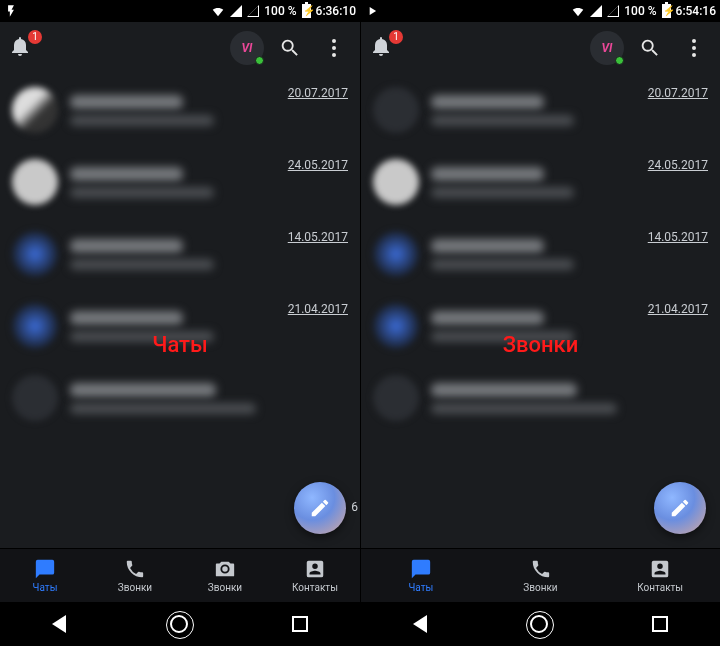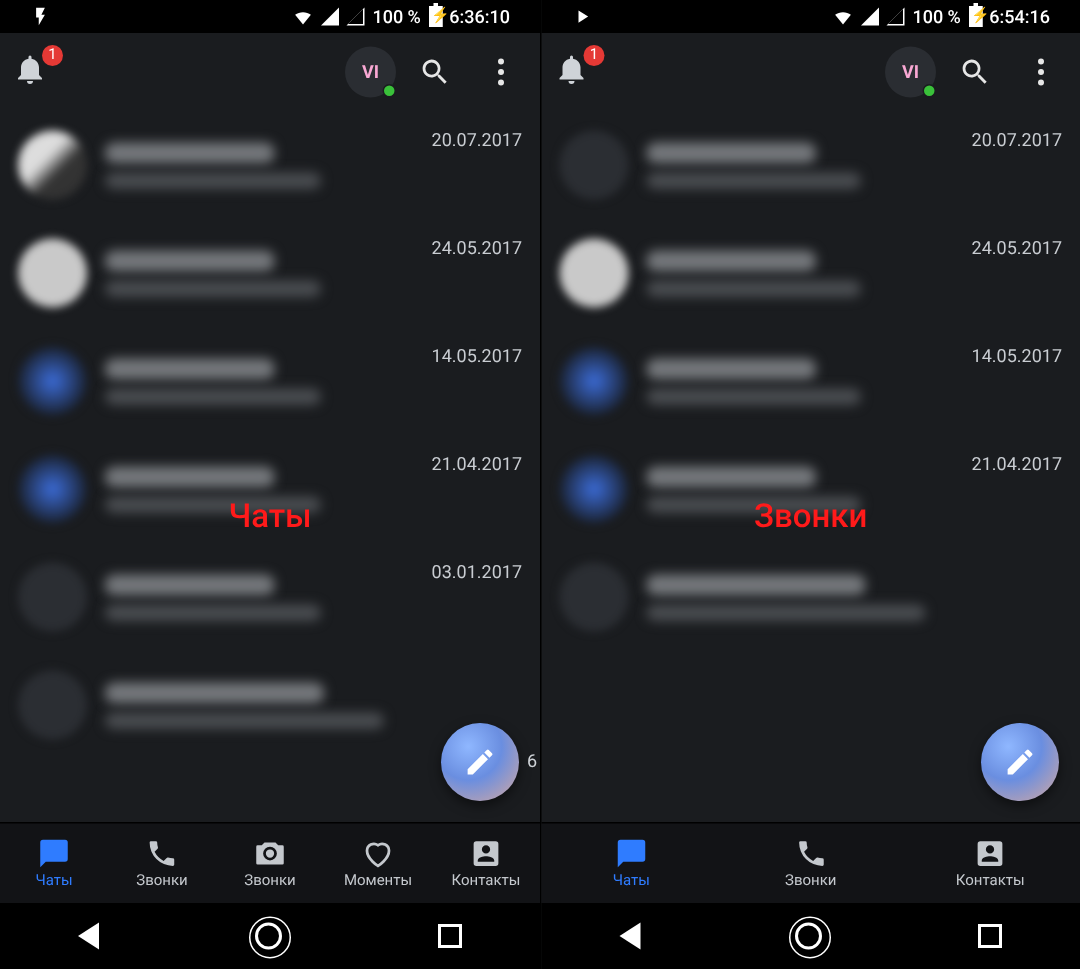--- a/index.html
+++ b/index.html
@@ -1,50 +1,50 @@
 <!DOCTYPE html>
 <html><head>
 <meta charset="utf-8">
 <style>
   * { box-sizing: border-box; margin: 0; padding: 0; }
   html, body { width: 720px; height: 646px; background: #fff; font-family: Roboto, Arial, sans-serif; overflow: hidden; }
   .compare { display: flex; width: 720px; height: 646px; }
   .phone { width: 360px; height: 646px; background: #1a1c1f; color: #e6e6e6; display: flex; flex-direction: column; position: relative; }
   .phone + .phone { border-left: 1px solid #000; }
-  .statusbar { height: 22px; background: #000; display: flex; align-items: center; justify-content: flex-end; padding: 0 20px; font-size: 12px; font-weight: 500; gap: 5px; color: #fff; }
+  .statusbar { height: 22px; background: #000; display: flex; align-items: center; justify-content: flex-end; padding: 0 4px; font-size: 12px; font-weight: 500; gap: 5px; color: #fff; }
   .statusbar .sb-left-icon { margin-right: auto; width: 14px; height: 14px; }
   .statusbar svg { width: 14px; height: 14px; fill: #fff; }
   .statusbar .tri { width: 0; height: 0; border-left: 12px solid transparent; border-bottom: 12px solid #fff; }
   .statusbar .tri.outline { border-bottom-color: transparent; position: relative; }
   .statusbar .tri.outline::after { content: ""; position: absolute; left: -11px; top: 1px; width: 0; height: 0; border-left: 10px solid transparent; border-bottom: 10px solid #000; }
   .statusbar .tri.outline::before { content: ""; position: absolute; left: -12px; top: 0; width: 0; height: 0; border-left: 12px solid transparent; border-bottom: 12px solid #fff; }
   .statusbar .batt { width: 9px; height: 14px; border: 1px solid #fff; position: relative; background: #fff; }
   .statusbar .batt::before { content: ""; position: absolute; top: -3px; left: 2px; width: 3px; height: 2px; background: #fff; }
   .statusbar .bolt { position: absolute; left: 1px; top: 1px; font-size: 10px; color: #000; line-height: 10px; }
   .topbar { height: 52px; display: flex; align-items: center; padding: 0 8px; gap: 8px; }
   .bell { width: 28px; height: 28px; position: relative; }
   .bell svg { width: 24px; height: 24px; fill: #cfd3d8; }
   .badge { position: absolute; top: -4px; right: -6px; background: #e53935; color: #fff; border-radius: 8px; font-size: 10px; min-width: 14px; height: 14px; line-height: 14px; text-align: center; padding: 0 3px; }
   .spacer { flex: 1; }
-  .avatar-self { width: 34px; height: 34px; border-radius: 50%; background: #2a2d32; display: flex; align-items: center; justify-content: center; color: #f9a8d4; font-size: 12px; font-weight: bold; position: relative; }
+  .avatar-self { width: 34px; height: 34px; border-radius: 50%; background: #2a2d32; display: flex; align-items: center; justify-content: center; color: #ec4899; font-size: 12px; font-weight: bold; position: relative; font-style: italic; }
   .avatar-self .presence { position: absolute; bottom: 0; right: 0; width: 9px; height: 9px; background: #3ac13a; border-radius: 50%; border: 1px solid #1a1c1f; }
   .icon-btn { width: 36px; height: 36px; display: flex; align-items: center; justify-content: center; }
   .icon-btn svg { width: 22px; height: 22px; fill: #e6e6e6; }
   .kebab { display: flex; flex-direction: column; gap: 3px; align-items: center; justify-content: center; width: 24px; }
   .kebab span { width: 4px; height: 4px; background: #e6e6e6; border-radius: 50%; }
   .chatlist { flex: 1; overflow: hidden; position: relative; }
   .row { display: flex; align-items: center; height: 72px; padding: 0 12px; gap: 12px; }
   .av { width: 46px; height: 46px; border-radius: 50%; background: #2b2e33; flex-shrink: 0; filter: blur(3px); }
   .av.blue { background: radial-gradient(circle at 50% 50%, #3b6bd6 0%, #1b2436 70%); }
   .av.light { background: #c9c9c9; }
   .av.grad { background: linear-gradient(135deg, #ddd 40%, #333 60%); }
   .rowmain { flex: 1; min-width: 0; }
   .line1 { height: 14px; width: 55%; background: #75787c; border-radius: 6px; filter: blur(4px); margin-bottom: 6px; }
   .line2 { height: 11px; width: 70%; background: #4a4d51; border-radius: 6px; filter: blur(4px); }
-  .rowdate { font-size: 12px; color: #c9cdd2; align-self: flex-start; margin-top: 12px; white-space: nowrap; }
+  .rowdate { font-size: 12px; color: #c9cdd2; align-self: flex-start; margin-top: 12px; white-space: nowrap; text-decoration: underline; }
   .fab { position: absolute; right: 14px; bottom: 14px; width: 52px; height: 52px; border-radius: 50%; background: radial-gradient(circle at 35% 30%, #8fb7ff 0%, #6a8ee0 45%, #d6a9a0 100%); display: flex; align-items: center; justify-content: center; box-shadow: 0 3px 8px rgba(0,0,0,.5); }
   .fab svg { width: 22px; height: 22px; fill: #fff; }
   .fab-side { position: absolute; right: 2px; bottom: 34px; font-size: 12px; color: #cfd3d8; }
   .overlay-label { position: absolute; left: 50%; transform: translateX(-50%); top: 258px; color: #ff1a1a; font-size: 22px; font-weight: 500; pointer-events: none; }
   .bottomnav { height: 54px; background: #121316; display: flex; border-top: 1px solid #000; }
   .bn-item { flex: 1; display: flex; flex-direction: column; align-items: center; justify-content: center; gap: 2px; color: #c4c8cd; font-size: 10px; }
   .bn-item.active { color: #2f7cff; }
   .bn-item svg { width: 22px; height: 22px; fill: currentColor; }
   .sysnav { height: 44px; background: #000; display: flex; align-items: center; justify-content: space-around; }
   .sysnav .nav-back { width: 0; height: 0; border-top: 9px solid transparent; border-bottom: 9px solid transparent; border-right: 14px solid #fff; }
@@ -132,28 +132,20 @@
             <div class="line2"></div>
           </div>
           <div class="rowdate">21.04.2017</div>
         </div>
       <div class="row">
           <div class="av"></div>
           <div class="rowmain">
             <div class="line1"></div>
             <div class="line2"></div>
           </div>
-          <div class="rowdate">03.01.2017</div>
-        </div>
-      <div class="row">
-          <div class="av"></div>
-          <div class="rowmain">
-            <div class="line1"></div>
-            <div class="line2"></div>
-          </div>
           <div class="rowdate"></div>
         </div>
 
       <div class="overlay-label">Чаты</div>
 
       <div class="fab">
         <svg viewBox="0 0 24 24">
             <path d="M3 17.25V21h3.75L17.81 9.94l-3.75-3.75L3 17.25zM20.71 7.04a1 1 0 0 0 0-1.41l-2.34-2.34a1 1 0 0 0-1.41 0l-1.83 1.83 3.75 3.75 1.83-1.83z"></path>
           </svg>
       </div>
@@ -171,26 +163,20 @@
           <svg viewBox="0 0 24 24">
             <path d="M6.6 10.8a15 15 0 0 0 6.6 6.6l2.2-2.2a1 1 0 0 1 1-.25 11 11 0 0 0 3.5.55 1 1 0 0 1 1 1V20a1 1 0 0 1-1 1A17 17 0 0 1 3 4a1 1 0 0 1 1-1h3.5a1 1 0 0 1 1 1 11 11 0 0 0 .55 3.5 1 1 0 0 1-.25 1L6.6 10.8z"></path>
           </svg>
           <span>Звонки</span>
         </div>
       <div class="bn-item">
           <svg viewBox="0 0 24 24">
             <path d="M12 15a3 3 0 1 0-3-3 3 3 0 0 0 3 3zm9-9h-3l-2-2H8L6 6H3a1 1 0 0 0-1 1v12a1 1 0 0 0 1 1h18a1 1 0 0 0 1-1V7a1 1 0 0 0-1-1zm-9 11a5 5 0 1 1 5-5 5 5 0 0 1-5 5z"></path>
           </svg>
           <span>Звонки</span>
-        </div>
-      <div class="bn-item">
-          <svg viewBox="0 0 24 24">
-            <path d="M12 21s-8-5-8-11a5 5 0 0 1 8-4 5 5 0 0 1 8 4c0 6-8 11-8 11z" fill="none" stroke="currentColor" stroke-width="2"></path>
-          </svg>
-          <span>Моменты</span>
         </div>
       <div class="bn-item">
           <svg viewBox="0 0 24 24">
             <path d="M19 3H5a2 2 0 0 0-2 2v14a2 2 0 0 0 2 2h14a2 2 0 0 0 2-2V5a2 2 0 0 0-2-2zm-7 3a3 3 0 1 1-3 3 3 3 0 0 1 3-3zm6 12H6v-1c0-2 4-3 6-3s6 1 6 3z"></path>
           </svg>
           <span>Контакты</span>
         </div>
     </div>
 
     <div class="sysnav">

